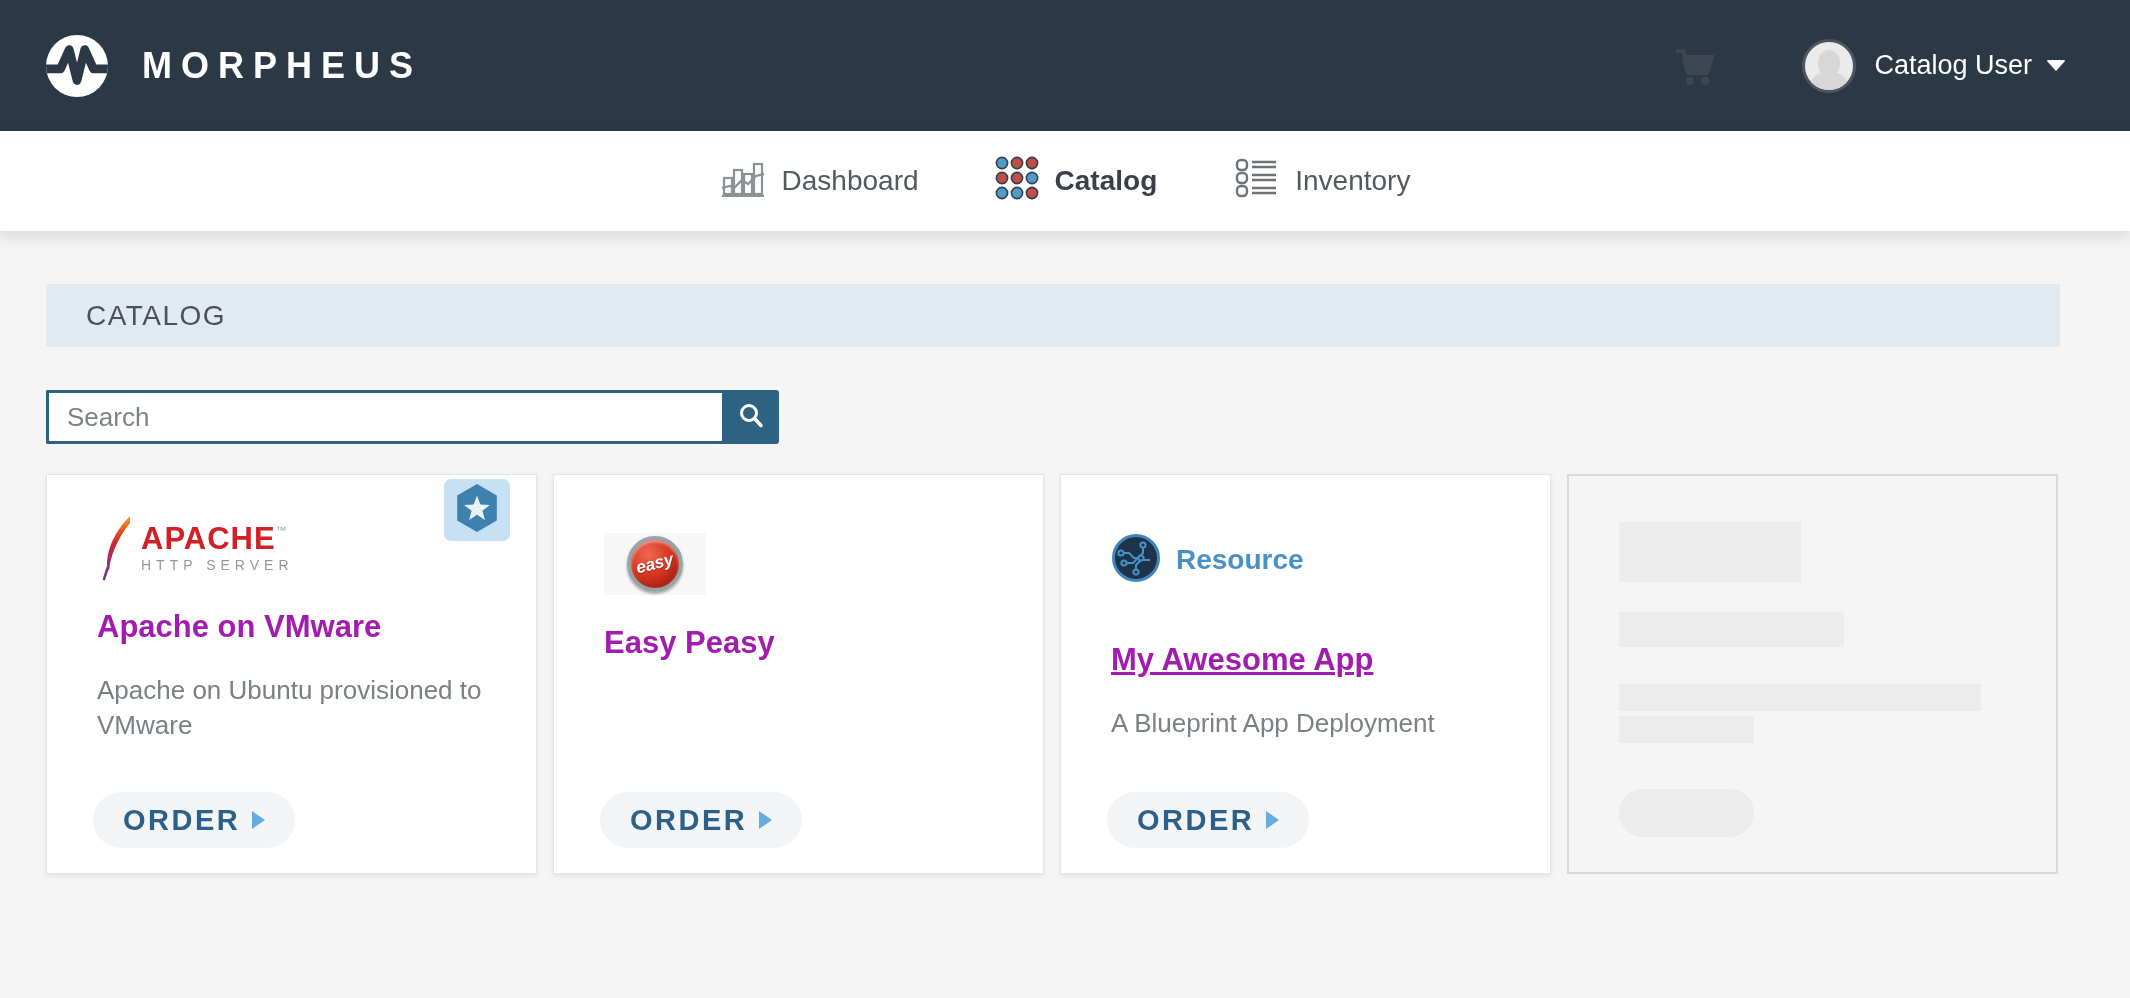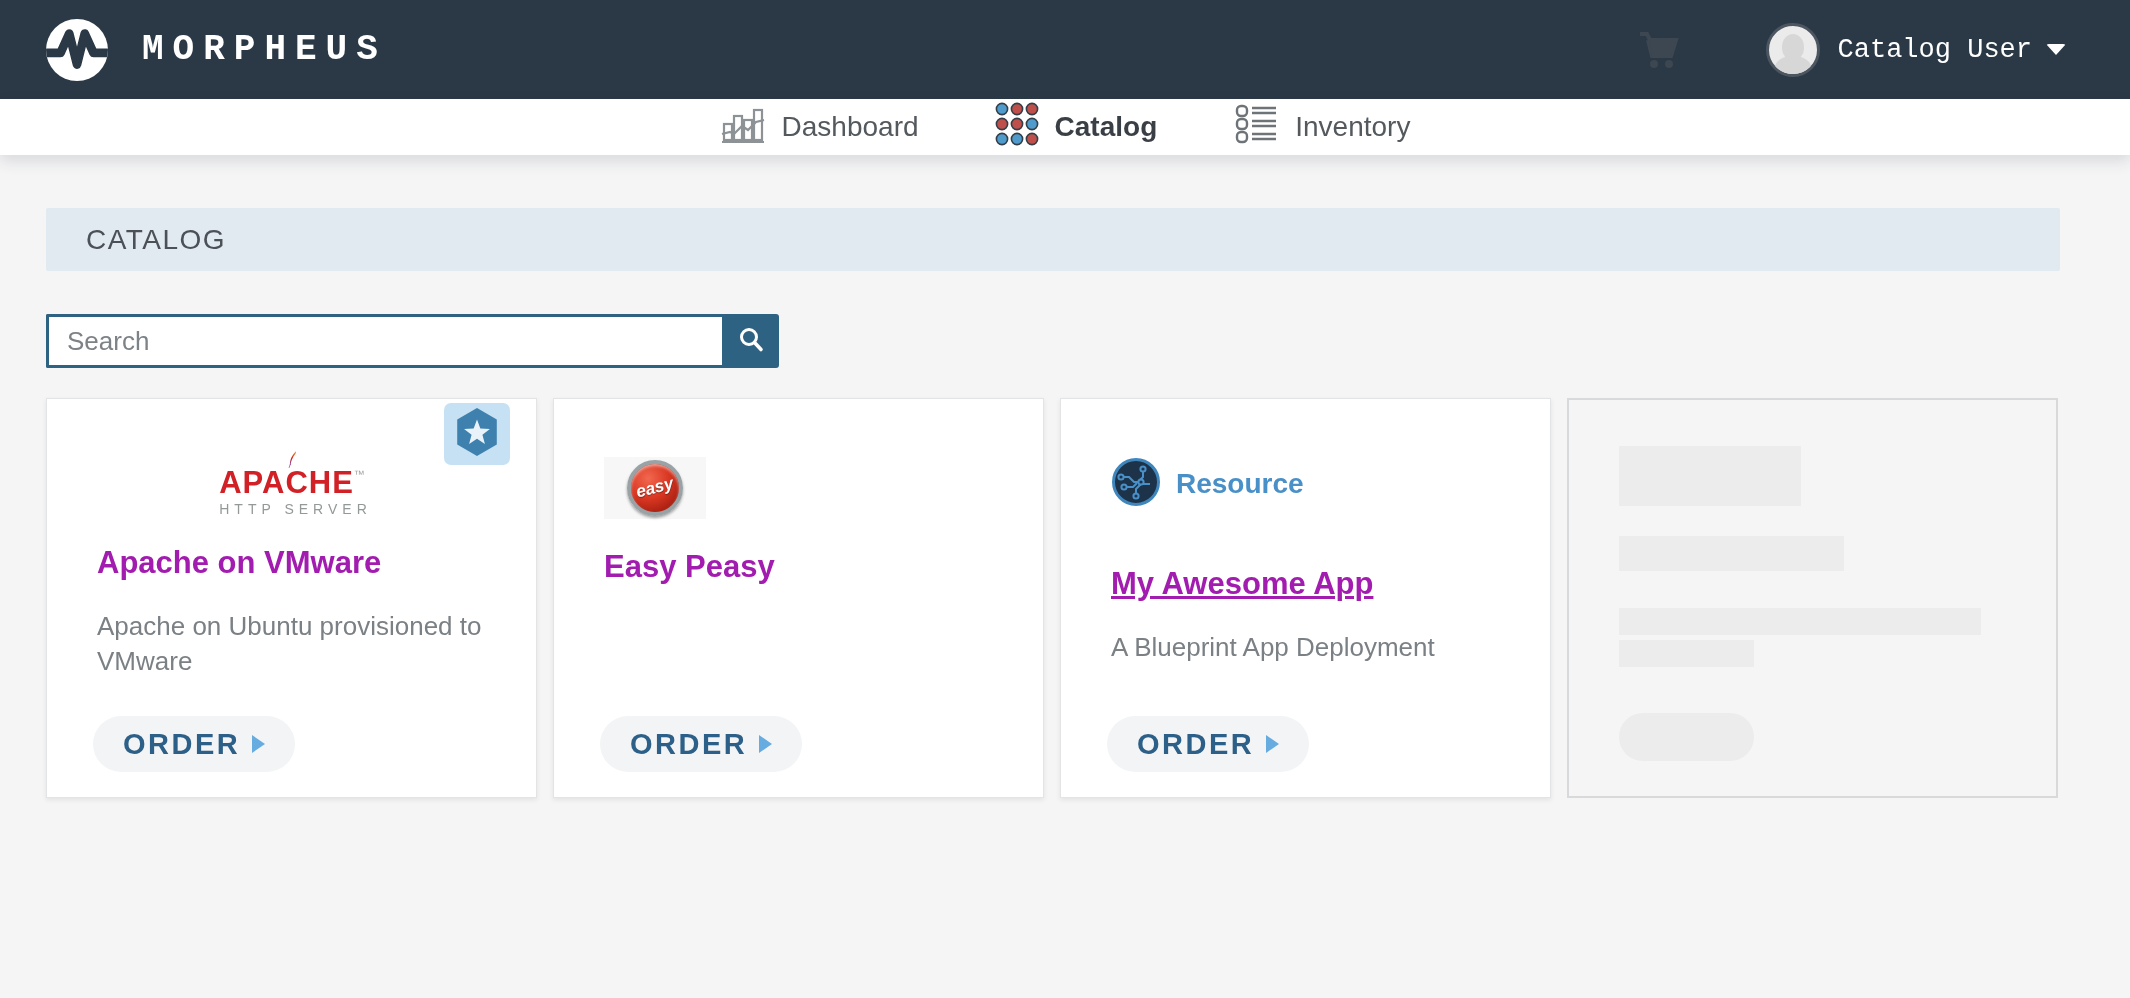--- a/index.html
+++ b/index.html
@@ -1,42 +1,42 @@
 <!DOCTYPE html>
 <html><head>
 <meta charset="utf-8">
 <style>
   * { box-sizing: border-box; }
   html,body { margin:0; padding:0; width:2130px; height:998px; overflow:hidden;
     font-family:"Liberation Sans", sans-serif; background:#f5f5f6; }
 
   
-  .header { height:99px; background:#2b3947; display:flex; align-items:center;
-    padding:0 64px 0 46px;font-family:Liberation Mono, monospace; }
+  .header { height:131px; background:#2b3947; display:flex; align-items:center;
+    padding:0 64px 0 46px; }
   .logo-wrap { display:flex; align-items:center; cursor:pointer; }
   .logo-circle { width:62px; height:62px; border-radius:50%; background:#ffffff;
     overflow:hidden; display:flex; align-items:center; justify-content:center; }
   .brand { color:#ffffff; font-size:36px; font-weight:600; letter-spacing:9px;
     margin-left:34px; }
   .header-right { margin-left:auto; display:flex; align-items:flex-end; }
   .cart { margin-right:84px; cursor:pointer; }
   .avatar { width:54px; height:54px; border-radius:50%; background:#ebebeb;
     border:3px solid #4c5661; overflow:hidden; position:relative; }
   .avatar .head { position:absolute; left:13px; top:8px; width:22px; height:26px;
     border-radius:50% 50% 45% 45%; background:#d7d7d7; }
   .avatar .bust { position:absolute; left:6px; top:30px; width:36px; height:22px;
     border-radius:50% 50% 0 0; background:#d7d7d7; }
   .user-name { color:#ffffff; font-size:27px; margin:0 14px 0 18px; }
   .caret-down { width:0; height:0; border-left:10px solid transparent;
     border-right:10px solid transparent; border-top:11px solid #ffffff;
     border-radius:3px; }
   .user-menu { display:flex; align-items:center; cursor:pointer; }
 
   
-  .navbar { height:56px; background:#ffffff; display:flex; justify-content:center;
+  .navbar { height:100px; background:#ffffff; display:flex; justify-content:center;
     align-items:center; gap:76px; position:relative; z-index:5;
     box-shadow:0 6px 14px rgba(40,50,60,0.14); }
   .nav-item { display:flex; align-items:center; gap:16px; font-size:28px;
     color:#54595e; cursor:pointer; }
   .nav-item.active { color:#3a3f45; font-weight:700; }
 
   
   .page { padding:53px 70px 0 46px; }
   .section-bar { height:63px; background:#e1e9f1; border-radius:2px;
     display:flex; align-items:center; padding-left:40px; }
@@ -55,21 +55,21 @@
   .card { width:491px; height:400px; background:#ffffff; border:1px solid #e3e4e5;
     box-shadow:0 2px 5px rgba(0,0,0,0.08); position:relative; padding:0 50px;
     cursor:pointer; }
   .card.skeleton { background:#f5f5f6; border:2px solid #d8d9da; box-shadow:none;
     cursor:default; }
 
   .feat-badge { position:absolute; top:4px; right:26px; width:66px; height:62px;
     background:#c6e1f3; border-radius:7px; display:flex; align-items:center;
     justify-content:center; }
 
-  .logo-row { margin-top:52px; height:66px; display:flex; align-items:center;flex-direction:column; }
+  .logo-row { margin-top:40px; height:66px; display:flex; align-items:center; }
   .apache-text { margin-left:8px; display:flex; flex-direction:column; justify-content:center; }
   .apache-word { font-size:31px; font-weight:700; color:#d22027; letter-spacing:1px;
     line-height:30px; }
   .apache-tm { font-size:11px; color:#9b9fa2; vertical-align:top; }
   .apache-sub { font-size:14px; color:#939899; letter-spacing:5px; margin-top:3px; }
 
   .easy-thumb { margin-top:58px; width:102px; height:62px; background:#f7f7f8;
     display:flex; align-items:center; justify-content:center; }
   .easy-btn-img { width:56px; height:56px; border-radius:50%;
     background:radial-gradient(circle at 36% 30%, #f2684f 0%, #d93722 45%, #9b180c 88%);

